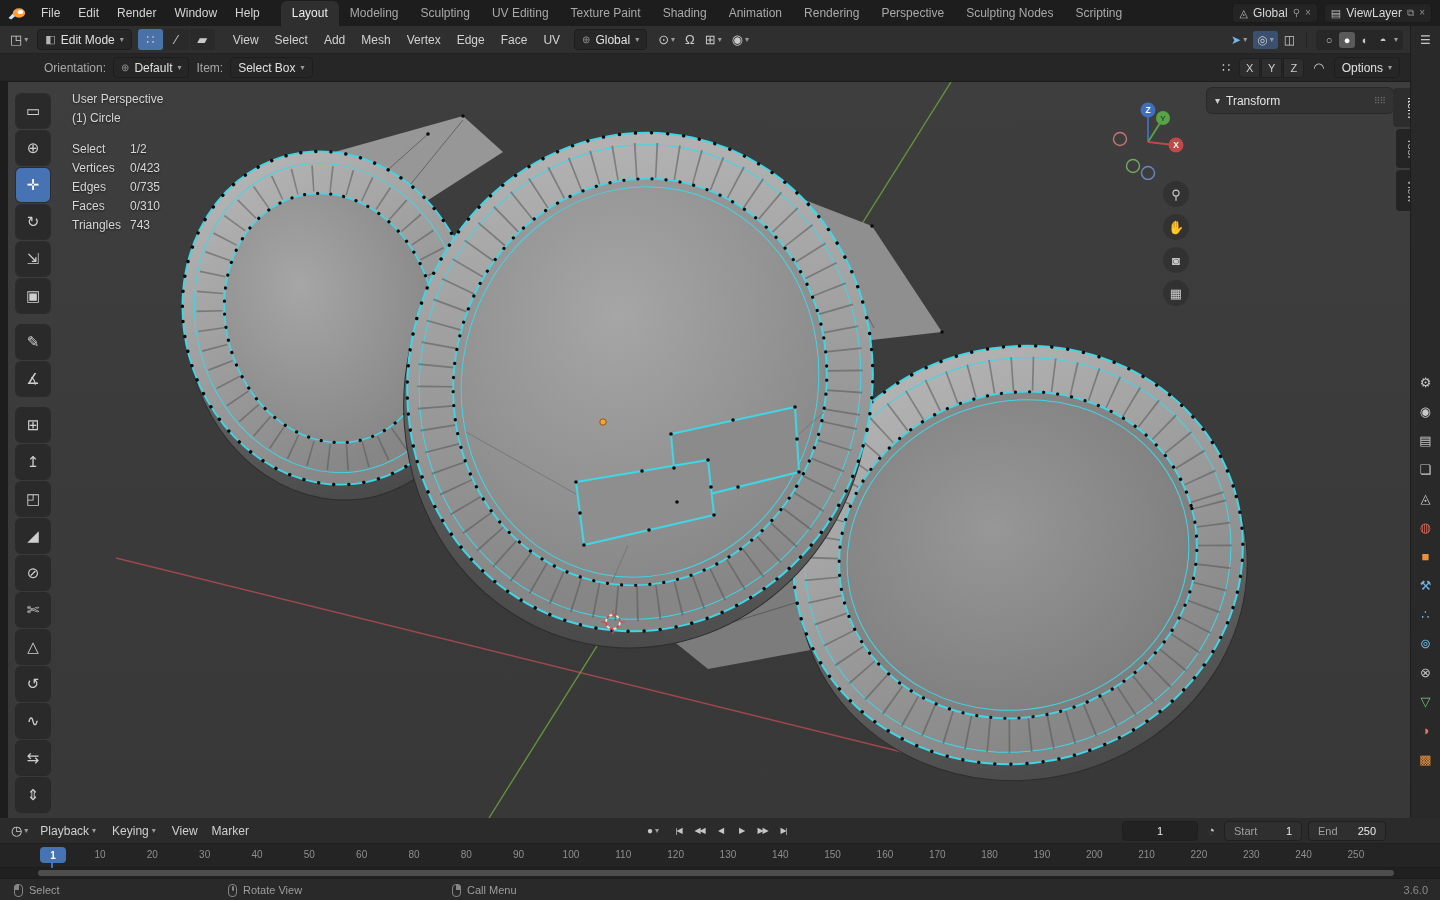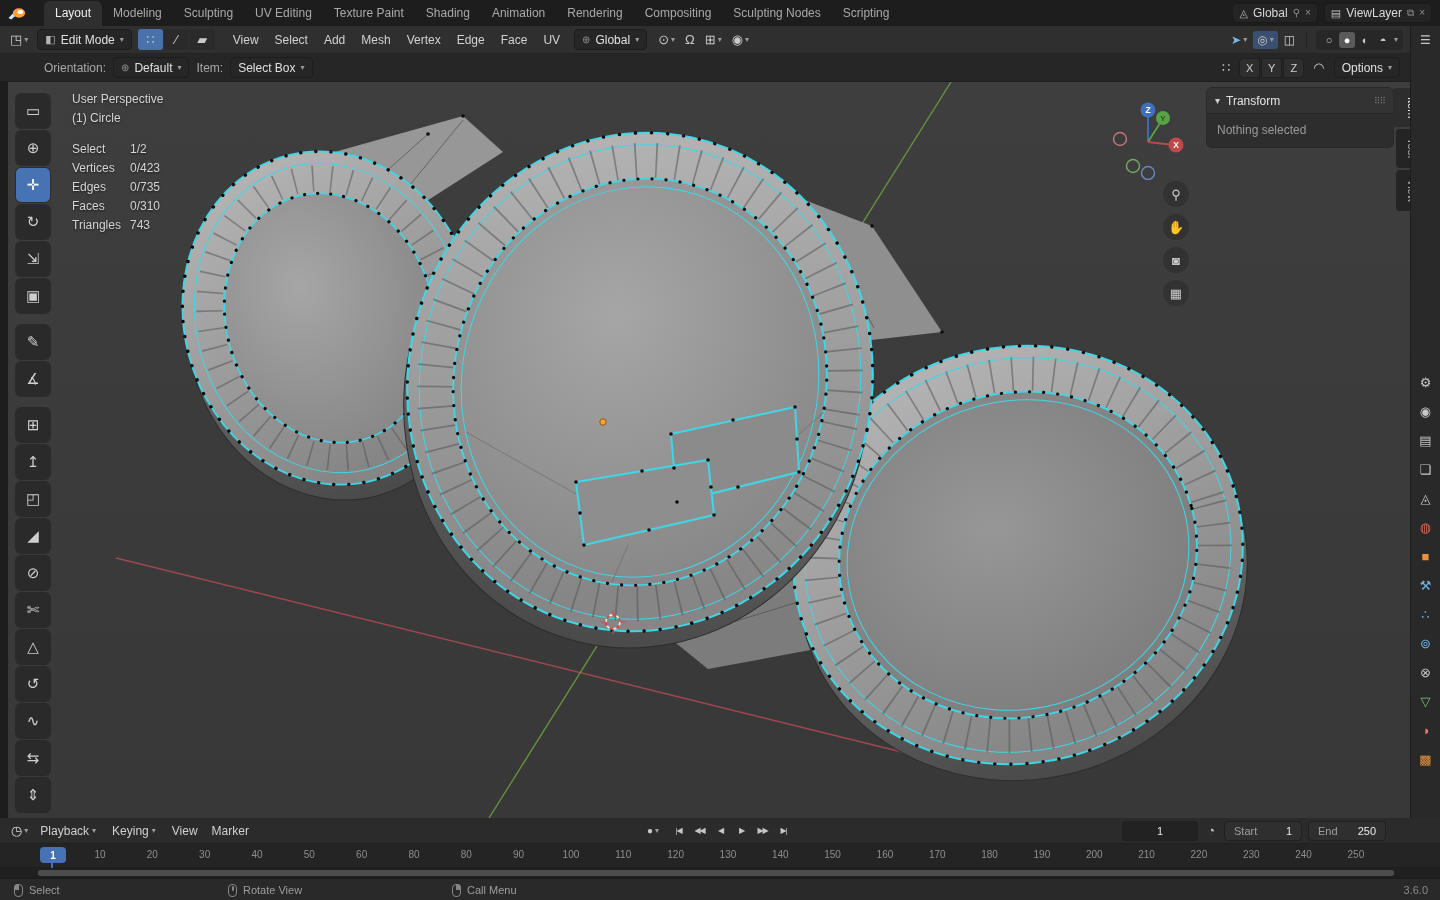--- a/index.html
+++ b/index.html
@@ -156,30 +156,37 @@
 <div class="app">
 
   <header class="topbar">
     <div class="logo">
       <svg width="18" height="14" viewBox="0 0 18 14">
         <path d="M0.5 12 L7 5.2 L9.6 8 L3.2 13.4 Z" fill="#cfe3f2"></path>
         <ellipse cx="11" cy="7" rx="6.2" ry="4.7" fill="#ff9d38"></ellipse>
         <ellipse cx="12.4" cy="6" rx="2.8" ry="2.1" fill="#ffffff"></ellipse>
       </svg>
     </div>
+    <nav class="tmenus">
+      <span class="tmenu">File</span>
+        <span class="tmenu">Edit</span>
+        <span class="tmenu">Render</span>
+        <span class="tmenu">Window</span>
+        <span class="tmenu">Help</span>
+    </nav>
     <div class="workspaces">
       <span class="ws-tab active">Layout</span>
         <span class="ws-tab">Modeling</span>
         <span class="ws-tab">Sculpting</span>
         <span class="ws-tab">UV Editing</span>
         <span class="ws-tab">Texture Paint</span>
         <span class="ws-tab">Shading</span>
         <span class="ws-tab">Animation</span>
         <span class="ws-tab">Rendering</span>
-        <span class="ws-tab">Compositing</span>
+        <span class="ws-tab">Perspective</span>
         <span class="ws-tab">Sculpting Nodes</span>
         <span class="ws-tab">Scripting</span>
     </div>
     <div class="tb-widgets">
       <div class="tbw">
         <span class="wi">◬</span>
         <span>Global</span>
         <span class="wi sm">⚲</span>
         <span class="wi sm">×</span>
       </div>
@@ -578,21 +585,20 @@
         </div>
 
     </div>
 
     <div class="npanel">
       <div class="npanel-header">
         <span class="caret-m">▾</span>
         <span class="nph">Transform</span>
         <span class="grip">⠿⠿</span>
       </div>
-      <div class="npanel-body">Nothing selected</div>
     </div>
     <div class="ntabs">
 
         <div class="ntab active">
           <span>Item</span>
         </div>
 
         <div class="ntab">
           <span>Tool</span>
         </div>

